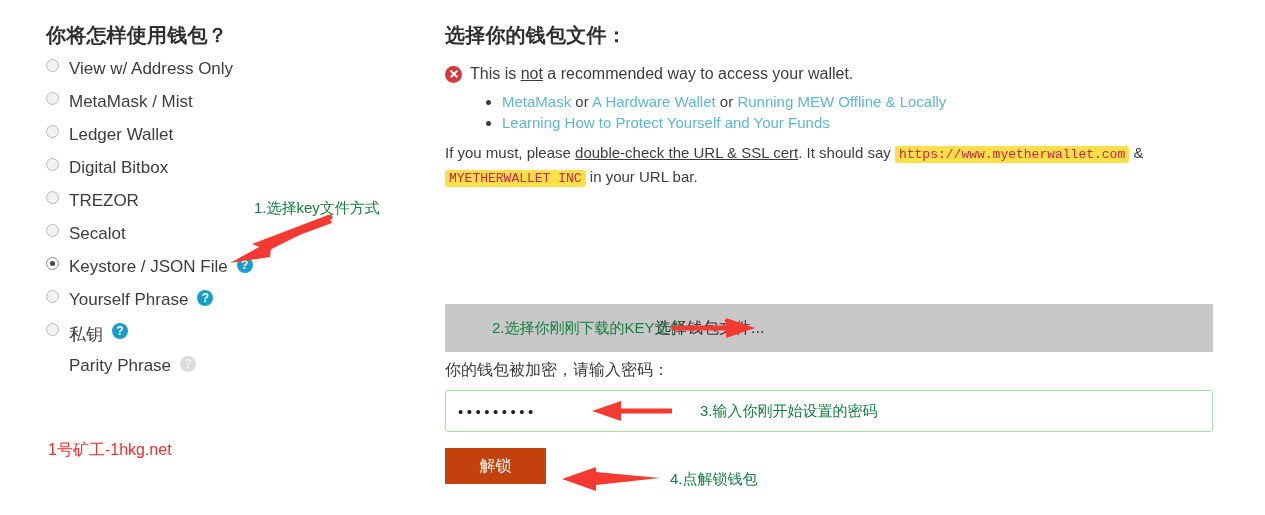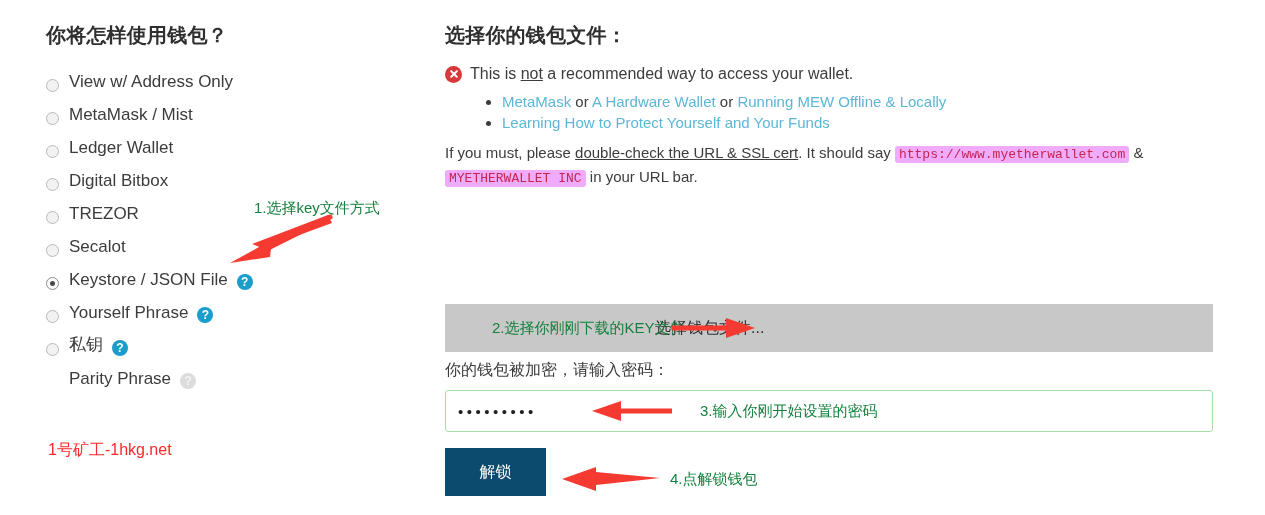--- a/index.html
+++ b/index.html
@@ -31,21 +31,21 @@
     margin: 0 0 10px 0;
     letter-spacing: .2px;
   }
   .radio-list {
     list-style: none;
     margin: 0;
     padding: 0;
   }
   .radio-row {
     display: flex;
-    align-items: flex-end;
+    align-items: flex-start;
     height: 33px;
     cursor: pointer;
   }
   .radio-mark {
     width: 13px;
     height: 13px;
     border-radius: 50%;
     border: 1px solid #b9b9b9;
     background: #f2f2f2;
     box-sizing: border-box;
@@ -159,21 +159,21 @@
   }
   a.link {
     color: #5cb6d6;
     text-decoration: none;
     cursor: pointer;
   }
   code.codeurl {
     font-family: "Liberation Mono", "DejaVu Sans Mono", monospace;
     font-size: 13px;
     color: #c7254e;
-    background: #f0abfc;
+    background: #fde047;
     padding: 1px 4px;
     border-radius: 3px;
     white-space: nowrap;
   }
   u.dotted { text-decoration: underline; }
 
   
   #file-select-bar {
     position: absolute;
     left: 445px;
@@ -219,22 +219,22 @@
     font-size: 15px;
     letter-spacing: 3.5px;
     color: #222222;
     font-family: "Liberation Sans", sans-serif;
   }
   #unlock-button {
     position: absolute;
     left: 445px;
     top: 448px;
     width: 101px;
-    height: 48px;
-    background: #0c4a6e;
+    height: 36px;
+    background: #c2410c;
     color: #ffffff;
     border: none;
     font-size: 16px;
     font-family: "Liberation Sans", sans-serif;
     cursor: pointer;
     display: flex;
     align-items: center;
     justify-content: center;
   }
 

